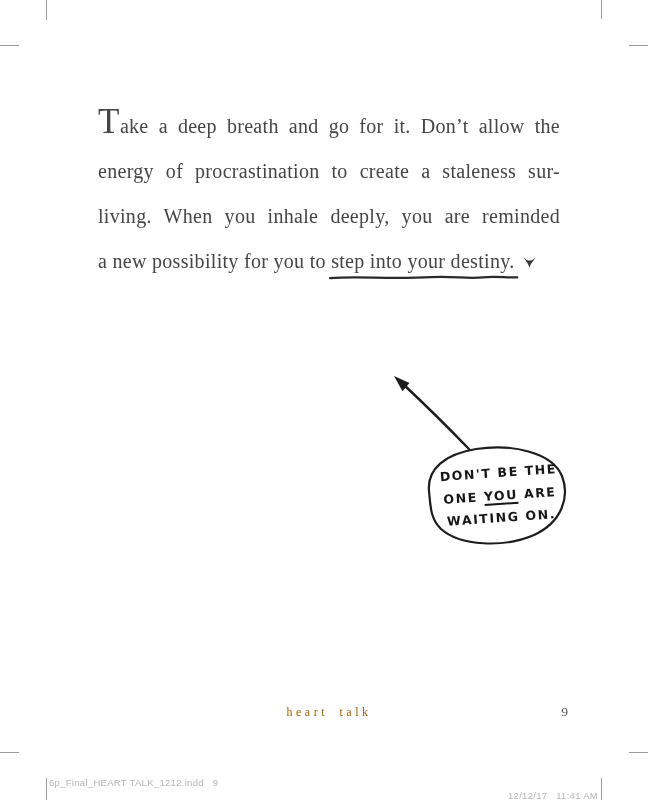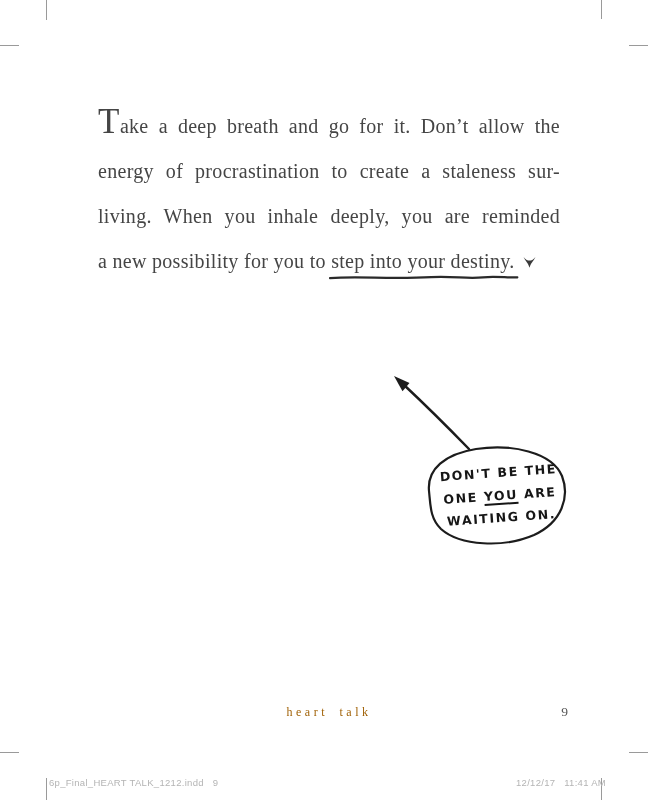--- a/index.html
+++ b/index.html
@@ -50,21 +50,21 @@
     position:absolute;left:98px;top:704px;width:470px;text-align:right;
     font-size:13.5px;color:#555555;
   }
   
   .slug{
     position:absolute;top:777px;
     font-family:"Liberation Sans", sans-serif;
     font-size:9.5px;letter-spacing:0.3px;color:#b4b4b4;white-space:pre;
   }
   .slug-left{left:49px;}
-  .slug-right{right:42px;}
+  .slug-right{right:50px;margin-top:13px;}
 </style>
 </head>
 <body>
 
 <div class="canvas">
 
   <div class="crop v" style="left:46px;top:0;height:20px;"></div>
   <div class="crop h" style="left:0;top:45px;width:19px;"></div>
   <div class="crop v" style="left:601px;top:0;height:19px;"></div>
   <div class="crop h" style="left:629px;top:45px;width:19px;"></div>

